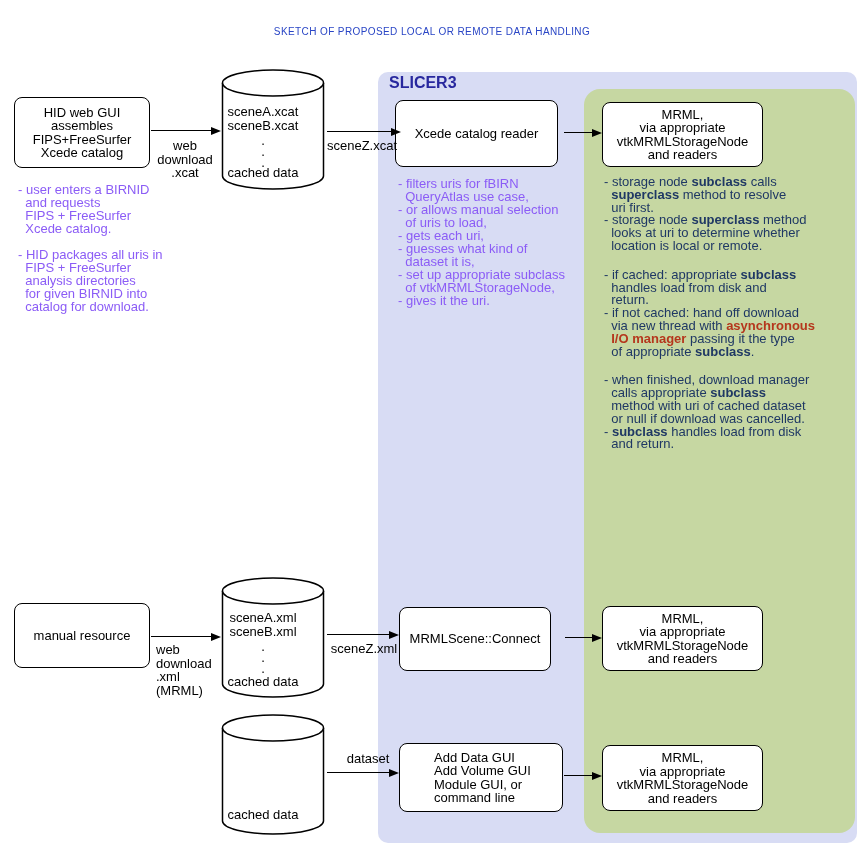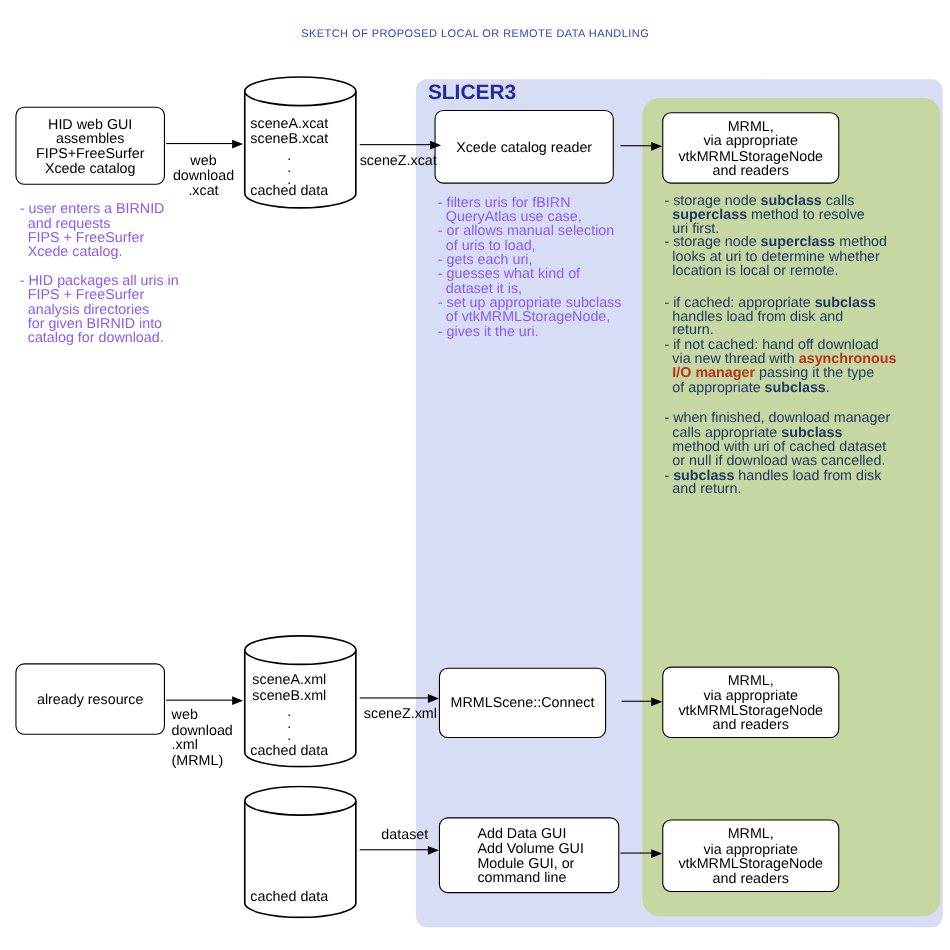--- a/index.html
+++ b/index.html
@@ -16,21 +16,21 @@
   .panel-blue {
     position:absolute; left:378px; top:72px; width:479px; height:771px;
     background:#d8dcf4; border-radius:10px;
   }
   .panel-green {
     position:absolute; left:584px; top:89px; width:271px; height:744px;
     background:#c6d7a2; border-radius:16px;
   }
   .slicer3-label {
     position:absolute; left:389px; top:74px; color:#28289e;
-    font-weight:bold; font-size:19px;
+    font-weight:bold; font-size:16px;
   }
   .box {
     position:absolute; background:#fff; border:1.5px solid #000; border-radius:8px;
     display:flex; align-items:center; justify-content:center;
     text-align:center; white-space:pre-wrap; line-height:13.5px;
   }
   .box.left-text { justify-content:flex-start; text-align:left; padding-left:34px; }
   .cyl { position:absolute; width:104px; height:121px; }
   .cyl svg { position:absolute; left:0; top:0; }
   .cyl-files, .cyl-dots, .cyl-label {
@@ -70,21 +70,21 @@
 
   <div class="box" style="left:14px;top:97px;width:136px;height:71px">HID web GUI
 assembles
 FIPS+FreeSurfer
 Xcede catalog</div>
   <div class="box" style="left:395px;top:100px;width:163px;height:67px">Xcede catalog reader</div>
   <div class="box" style="left:602px;top:102px;width:161px;height:65px">MRML,
 via appropriate
 vtkMRMLStorageNode
 and readers</div>
-  <div class="box" style="left:14px;top:603px;width:136px;height:65px">already resource</div>
+  <div class="box" style="left:14px;top:603px;width:136px;height:65px">manual resource</div>
   <div class="box" style="left:399px;top:607px;width:152px;height:64px">MRMLScene::Connect</div>
   <div class="box" style="left:602px;top:606px;width:161px;height:65px">MRML,
 via appropriate
 vtkMRMLStorageNode
 and readers</div>
   <div class="box left-text" style="left:399px;top:743px;width:164px;height:69px">Add Data GUI
 Add Volume GUI
 Module GUI, or
 command line</div>
   <div class="box" style="left:602px;top:745px;width:161px;height:66px">MRML,

